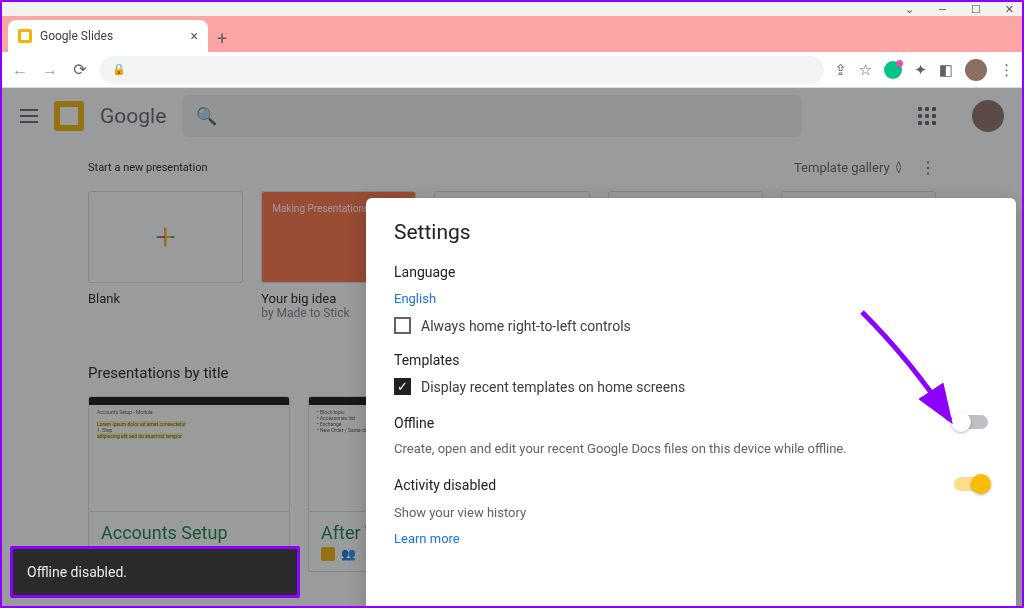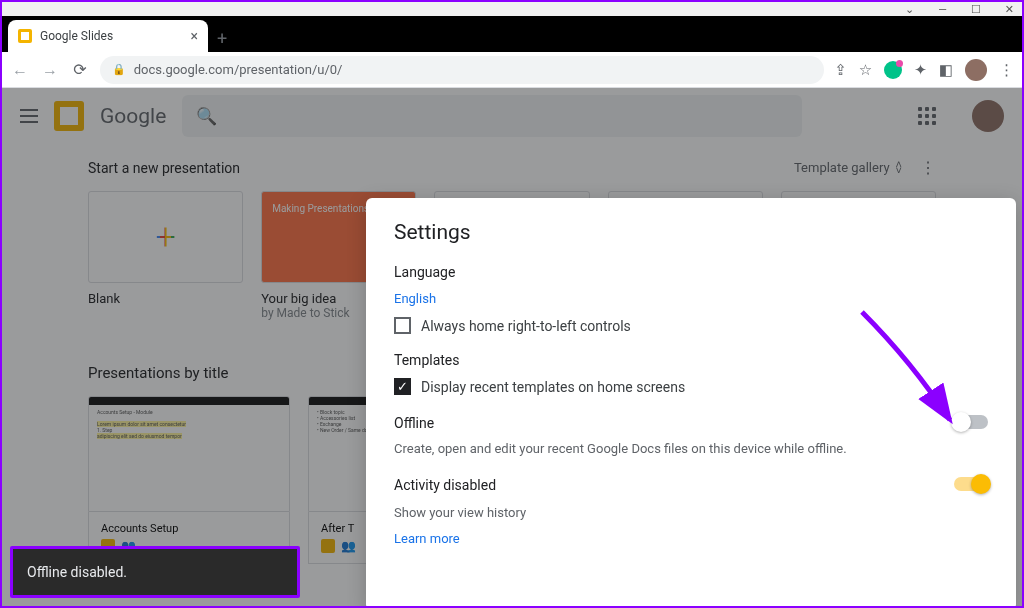--- a/index.html
+++ b/index.html
@@ -2,21 +2,21 @@
 <html><head>
 <meta charset="utf-8">
 <style>
 * { box-sizing: border-box; margin: 0; padding: 0; }
 body { font-family: 'Segoe UI', Roboto, Arial, sans-serif; width: 1024px; height: 608px; overflow: hidden; border: 2px solid #8B00FF; position: relative; background: #fff; }
 
 
 .titlebar { height: 14px; background: #f1f1f1; display: flex; justify-content: flex-end; align-items: center; padding-right: 8px; gap: 24px; font-size: 11px; color: #555; }
 .titlebar span { cursor: default; }
 
-.tabstrip { height: 36px; background: #000000; display: flex; align-items: flex-end; }
+.tabstrip { height: 36px; background: #fca5a5; display: flex; align-items: flex-end; }
 .tab { background: #fff; height: 32px; width: 200px; border-radius: 8px 8px 0 0; display: flex; align-items: center; padding: 0 10px; gap: 8px; font-size: 12px; color: #3c4043; margin-left: 6px; }
 .tab .favicon { width: 14px; height: 14px; background: #F4B400; border-radius: 2px; position: relative; }
 .tab .favicon::after { content:''; position:absolute; inset:3px; background:#fff; }
 .tab .tabclose { margin-left: auto; font-size: 14px; color: #5f6368; }
 .newtab { width: 28px; height: 28px; display:flex; align-items:center; justify-content:center; color:#5f6368; font-size:18px; }
 
 .addrbar { height: 36px; background:#fff; border-bottom:1px solid #dadce0; display:flex; align-items:center; padding:0 8px; gap:10px; }
 .addrbar .navbtn { color:#9aa0a6; font-size:16px; width:20px; text-align:center; }
 .addrbar .navbtn.active { color:#5f6368; }
 .omnibox { flex:1; height:28px; background:#f1f3f4; border-radius:14px; display:flex; align-items:center; padding:0 12px; gap:8px; color:#5f6368; font-size:13px; }
@@ -41,41 +41,41 @@
 .searchbox .sicon { font-size:17px; }
 .searchbox input { border:none; background:transparent; font-size:15px; color:#5f6368; outline:none; flex:1; }
 .spacer { flex:1; }
 .apps-icon { width:18px; height:18px; display:grid; grid-template-columns:repeat(3,4px); grid-template-rows:repeat(3,4px); gap:3px; }
 .apps-icon div { background:#5f6368; border-radius:1px; }
 .avatar-lg { width:32px; height:32px; border-radius:50%; background:#8d6e63; margin-left:20px; }
 
 
 .content { padding: 14px 86px 0; color:#202124; }
 .rowhead { display:flex; align-items:center; margin-bottom:14px; }
-.rowhead h2 { font-size:14px; font-weight:400; }
+.rowhead h2 { font-size:11px; font-weight:400; }
 .tgallery { margin-left:auto; font-size:13px; color:#5f6368; display:flex; align-items:center; gap:6px; }
 .updown { font-size:11px; line-height:6px; }
 .kebab { margin-left:18px; color:#5f6368; font-size:16px; }
 
 .templates { display:flex; gap:18px; }
 .tcard { width:156px; }
 .thumb { height:92px; border:1px solid #dadce0; border-radius:3px; background:#fff; display:flex; align-items:center; justify-content:center; margin-bottom:8px; }
 .plus { font-size:36px; font-weight:300; background:linear-gradient(90deg,#4285F4 25%,#EA4335 25% 50%,#FBBC05 50% 75%,#34A853 75%); -webkit-background-clip:text; color:transparent; }
 .thumb.orange { background:#ff7043; color:#fff; font-size:10px; padding:10px; display:block; line-height:1.4; }
 .tname { font-size:13px; color:#202124; }
 .tsub { font-size:12px; color:#80868b; }
 
 .sect2 { margin-top:44px; font-size:15px; font-weight:400; margin-bottom:14px; }
 .docs { display:flex; gap:18px; }
 .dcard { width:202px; }
 .dthumb { height:116px; border:1px solid #dadce0; border-radius:3px 3px 0 0; background:#fff; padding:8px; font-size:5px; color:#555; overflow:hidden; }
 .dthumb .bar { height:8px; background:#111; margin:-8px -8px 4px; }
 .dthumb .hl { background:#fff59d; display:inline; }
 .dmeta { border:1px solid #dadce0; border-top:none; padding:10px 12px; }
-.dtitle { font-size:11px; color:#000000; }
+.dtitle { font-size:18px; color:#15803d; }
 .dicons { display:flex; gap:6px; margin-top:4px; align-items:center; }
 .dicons .slidesicon { width:14px;height:14px;background:#F4B400; border-radius:2px; }
 .dicons .shared { font-size:12px; color:#5f6368; }
 
 
 .panel { position:absolute; left:364px; top:196px; right:6px; background:#fff; border-radius:6px; box-shadow:0 4px 20px rgba(0,0,0,0.2); padding:22px 28px; height:412px; overflow:hidden; }
 .panel h1 { font-size:21px; font-weight:400; color:#202124; margin-bottom:20px; }
 .panel h3 { font-size:14px; font-weight:400; color:#202124; margin-bottom:8px; }
 .panel .link { color:#1a73e8; font-size:13px; text-decoration:none; }
 .panel .checkrow { display:flex; align-items:center; gap:10px; font-size:14px; color:#3c4043; margin:10px 0 18px; }
@@ -112,21 +112,20 @@
   </div>
   <div class="newtab">+</div>
 </div>
 
 <div class="addrbar">
   <span class="navbtn">←</span>
   <span class="navbtn">→</span>
   <span class="navbtn active">⟳</span>
   <div class="omnibox">
     <span class="lock">🔒</span>
-    <span>docs.google.com/presentation/u/0/</span>
   </div>
   <div class="right">
     <span>⇪</span>
     <span>☆</span>
     <div class="ext-badge"></div>
     <span>✦</span>
     <span>◧</span>
     <div class="avatar-sm"></div>
     <span>⋮</span>
   </div>

